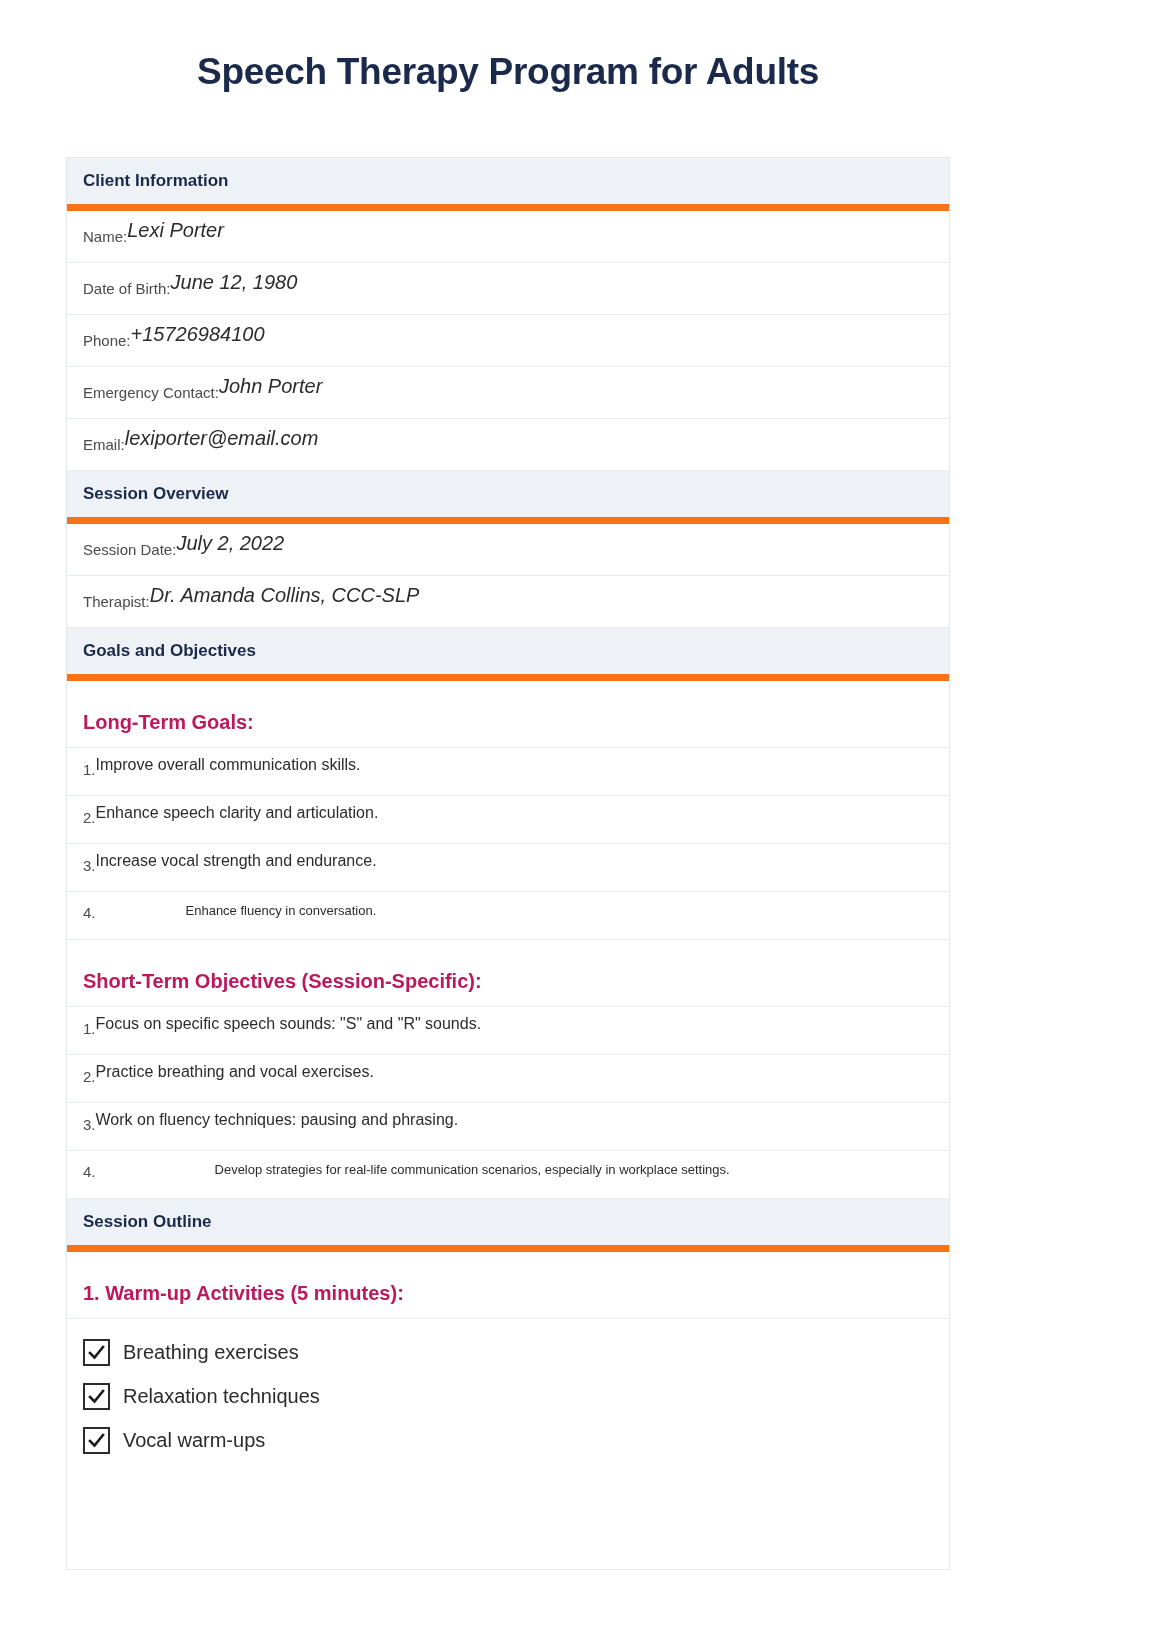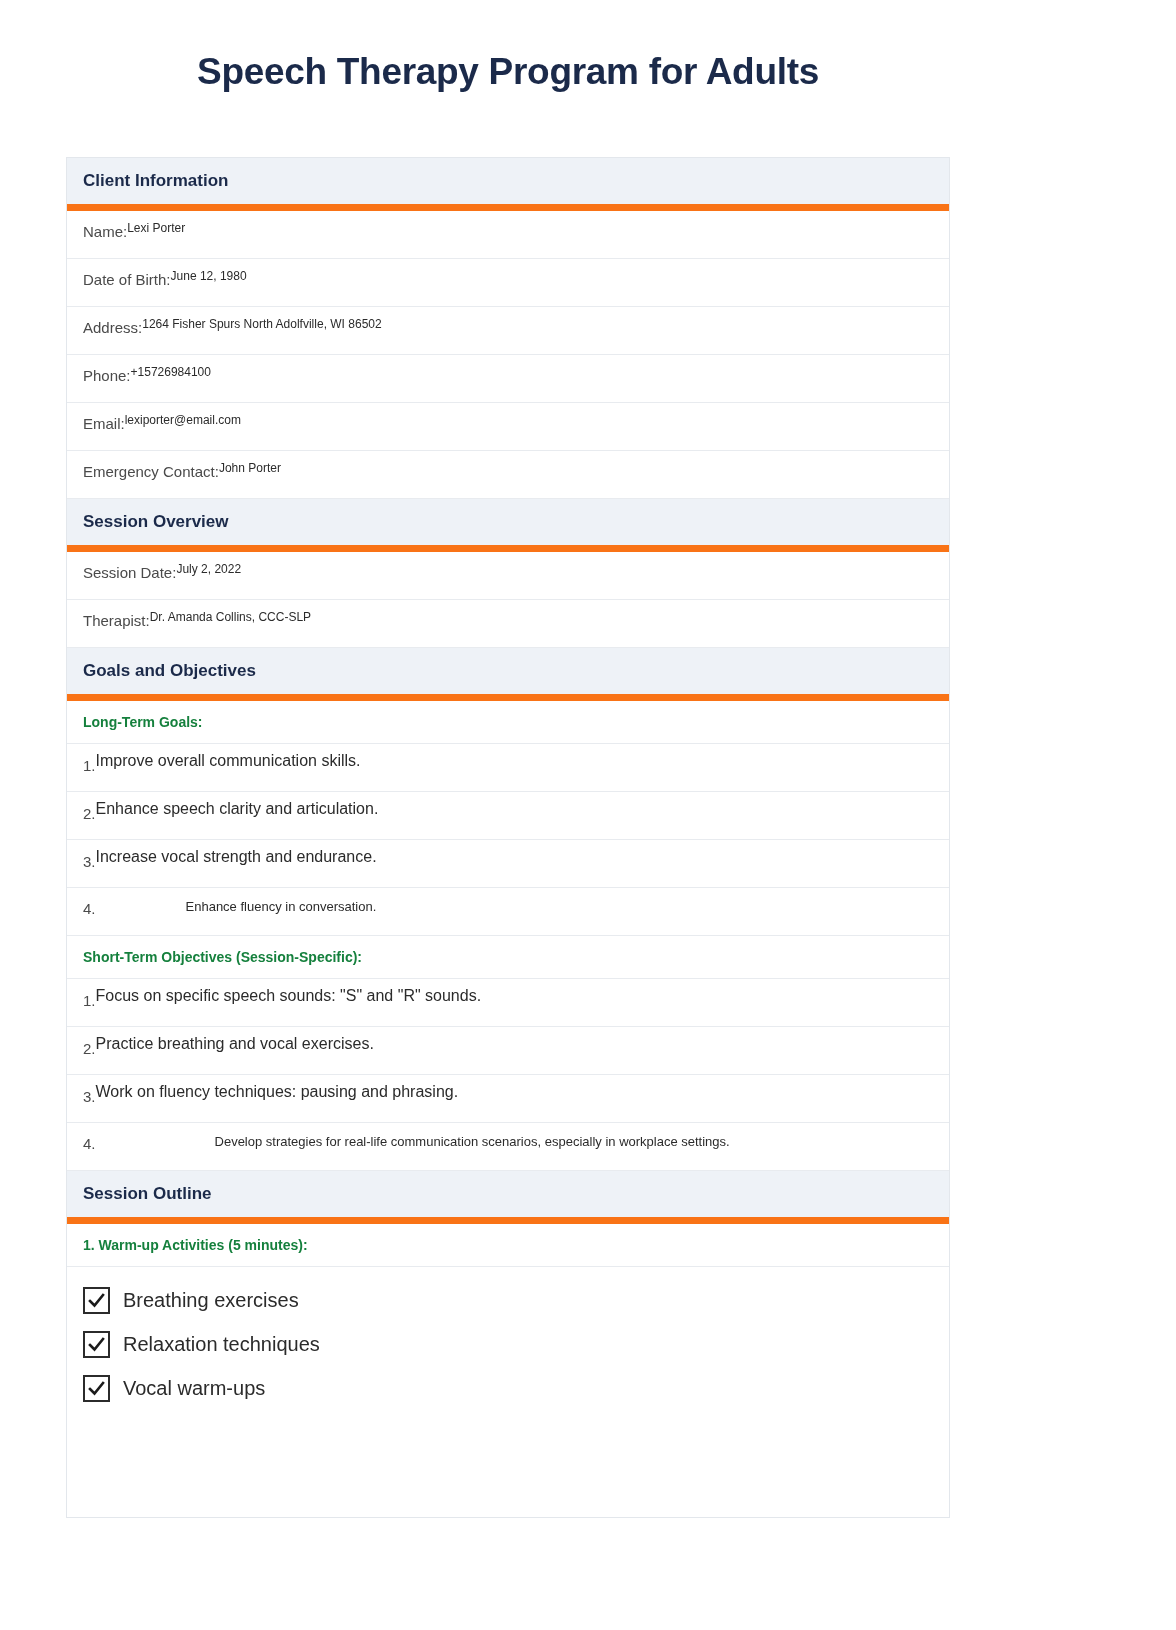--- a/index.html
+++ b/index.html
@@ -51,30 +51,32 @@
     line-height: 1.25;
     min-height: 48px;
   }
   .row:last-child { border-bottom: none; }
   .lbl {
     color: #4a4a4a;
     font-size: 15px;
   }
   .val {
     color: #2b2b2b;
-    font-size: 12px;
+    font-size: 20px;
     position: relative;
     top: -5px;
+    font-style: italic;
   }
   .subheading {
     padding: 13px 16px;
     border-bottom: 1px solid #e8ebef;
-    font-size: 14px;
+    font-size: 20px;
     font-weight: bold;
-    color: #15803d;
+    color: #be185d;
+    margin-top: 17px;
   }
   .num {
     color: #4a4a4a;
     font-size: 15px;
   }
   .goal-text {
     color: #2b2b2b;
     font-size: 16px;
     position: relative;
     top: -5px;
@@ -125,30 +127,27 @@
 
     <div class="section-header">Client Information</div>
 
     <div class="row">
       <span class="lbl">Name:</span><span class="val">Lexi Porter</span>
     </div>
     <div class="row">
       <span class="lbl">Date of Birth:</span><span class="val">June 12, 1980</span>
     </div>
     <div class="row">
-      <span class="lbl">Address:</span><span class="val">1264 Fisher Spurs North Adolfville, WI 86502</span>
-    </div>
-    <div class="row">
       <span class="lbl">Phone:</span><span class="val">+15726984100</span>
     </div>
     <div class="row">
+      <span class="lbl">Emergency Contact:</span><span class="val">John Porter</span>
+    </div>
+    <div class="row">
       <span class="lbl">Email:</span><span class="val">lexiporter@email.com</span>
-    </div>
-    <div class="row">
-      <span class="lbl">Emergency Contact:</span><span class="val">John Porter</span>
     </div>
 
     <div class="section-header">Session Overview</div>
 
     <div class="row">
       <span class="lbl">Session Date:</span><span class="val">July 2, 2022</span>
     </div>
     <div class="row">
       <span class="lbl">Therapist:</span><span class="val">Dr. Amanda Collins, CCC-SLP</span>
     </div>

